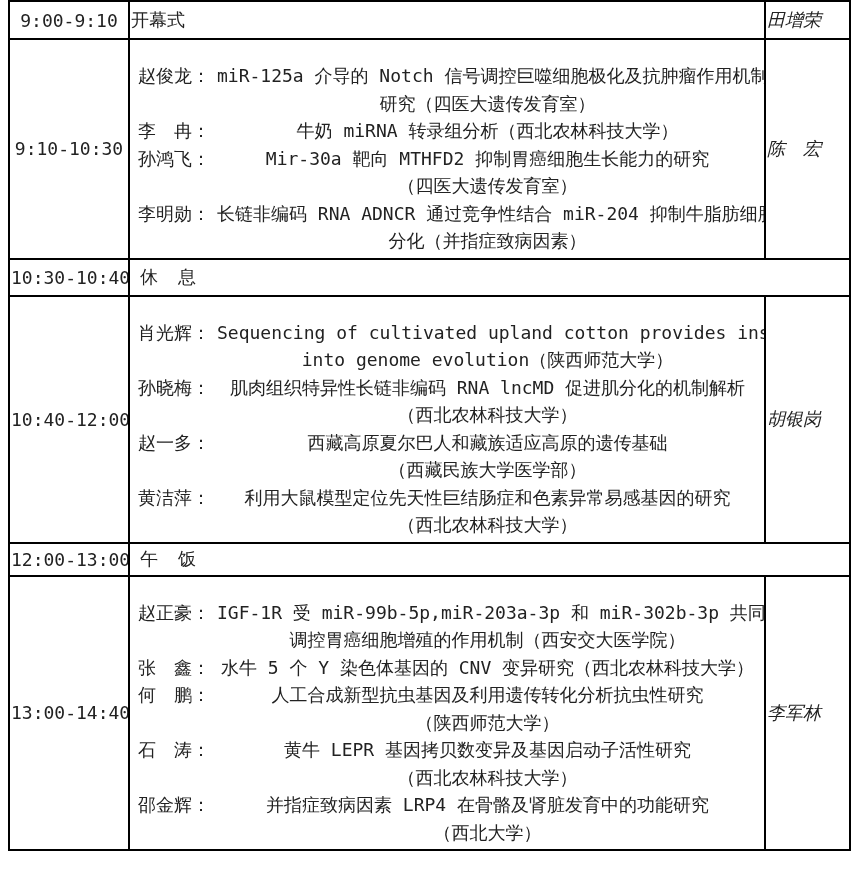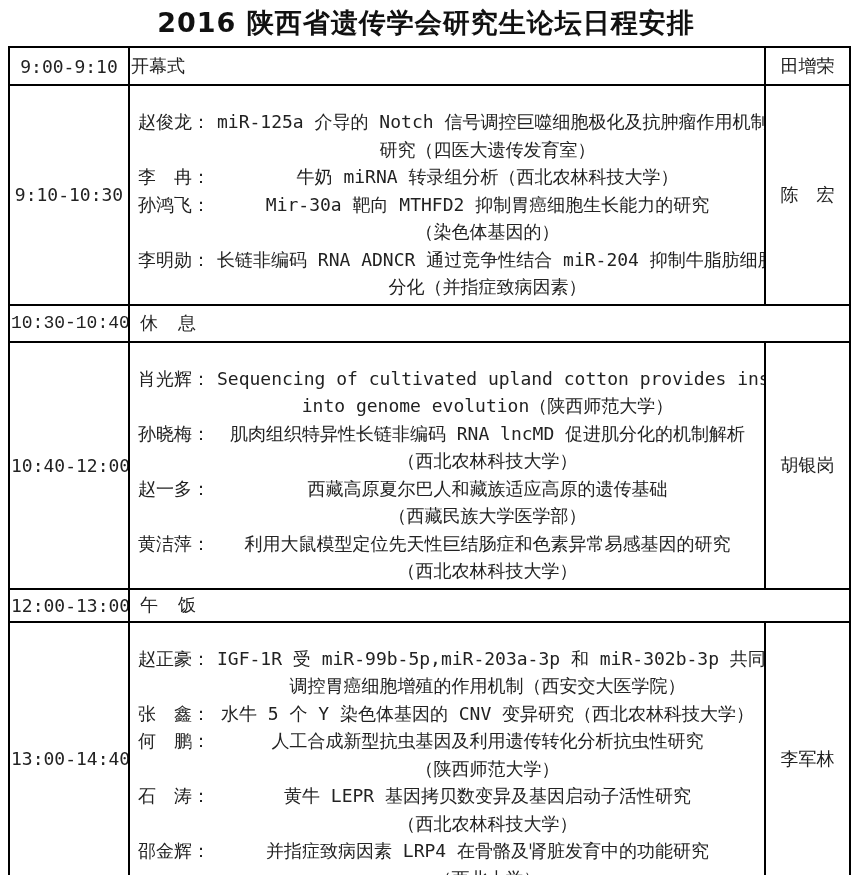--- a/index.html
+++ b/index.html
@@ -23,35 +23,34 @@
     border:2px solid #000;overflow:hidden;
     font-weight:normal;font-size:18px;color:#222;
     vertical-align:middle;background:#fff;
   }
   col.c-time{width:120px;}
   col.c-content{width:636px;}
   col.c-host{width:85px;}
   th.hdr{font-weight:bold;font-size:19px;color:#111;text-align:center;white-space:nowrap;}
   tr.hdr-row{height:34px;}
   td.time-cell{text-align:center;white-space:nowrap;font-size:18px;margin-left:35px;}
-  td.host-cell{text-align:center;white-space:nowrap;font-size:18px;}
+  td.host-cell{white-space:nowrap;font-size:18px;font-style:italic;}
   td.center-cell{font-size:18px;}
   td.content-cell{vertical-align:top;padding:22px 6px 3px 8px;}
   td.merged-cell{text-align:left;padding-left:10px;font-size:18px;letter-spacing:1px;}
   .talk{display:flex;align-items:flex-start;}
   .talk .speaker{flex:0 0 79px;line-height:27.5px;white-space:nowrap;}
   .talk .lines{flex:1 1 auto;min-width:0;text-align:center;}
   .talk .line{line-height:27.5px;white-space:nowrap;}
 </style>
 </head>
 <body>
 
 <div class="page">
 
-  <div class="doc-title">2016 陕西省遗传学会研究生论坛日程安排</div>
 
   <table class="schedule">
     <colgroup>
       <col class="c-time">
         <col class="c-content">
         <col class="c-host">
     </colgroup>
 
     <tbody>
 
@@ -74,35 +73,35 @@
         <div class="talk">
           <div class="speaker">李　冉：</div>
           <div class="lines">
             <div class="line">牛奶 miRNA 转录组分析（西北农林科技大学）</div>
           </div>
         </div>
         <div class="talk">
           <div class="speaker">孙鸿飞：</div>
           <div class="lines">
             <div class="line">Mir-30a 靶向 MTHFD2 抑制胃癌细胞生长能力的研究</div>
-            <div class="line">（染色体基因的）</div>
+            <div class="line">（四医大遗传发育室）</div>
           </div>
         </div>
         <div class="talk">
           <div class="speaker">李明勋：</div>
           <div class="lines">
             <div class="line">长链非编码 RNA ADNCR 通过竞争性结合 miR-204 抑制牛脂肪细胞</div>
             <div class="line">分化（并指症致病因素）</div>
           </div>
         </div>
       </td>
       <td class="host-cell">陈　宏</td>
     </tr>
 
-    <tr style="height:37px;font-family:Liberation Mono, monospace;">
+    <tr style="height:37px;">
       <td class="time-cell">10:30-10:40</td>
       <td class="merged-cell" colspan="2">休　息</td>
     </tr>
 
     <tr style="height:223px;">
       <td class="time-cell">10:40-12:00</td>
       <td class="content-cell">
         <div class="talk">
           <div class="speaker">肖光辉：</div>
           <div class="lines">

